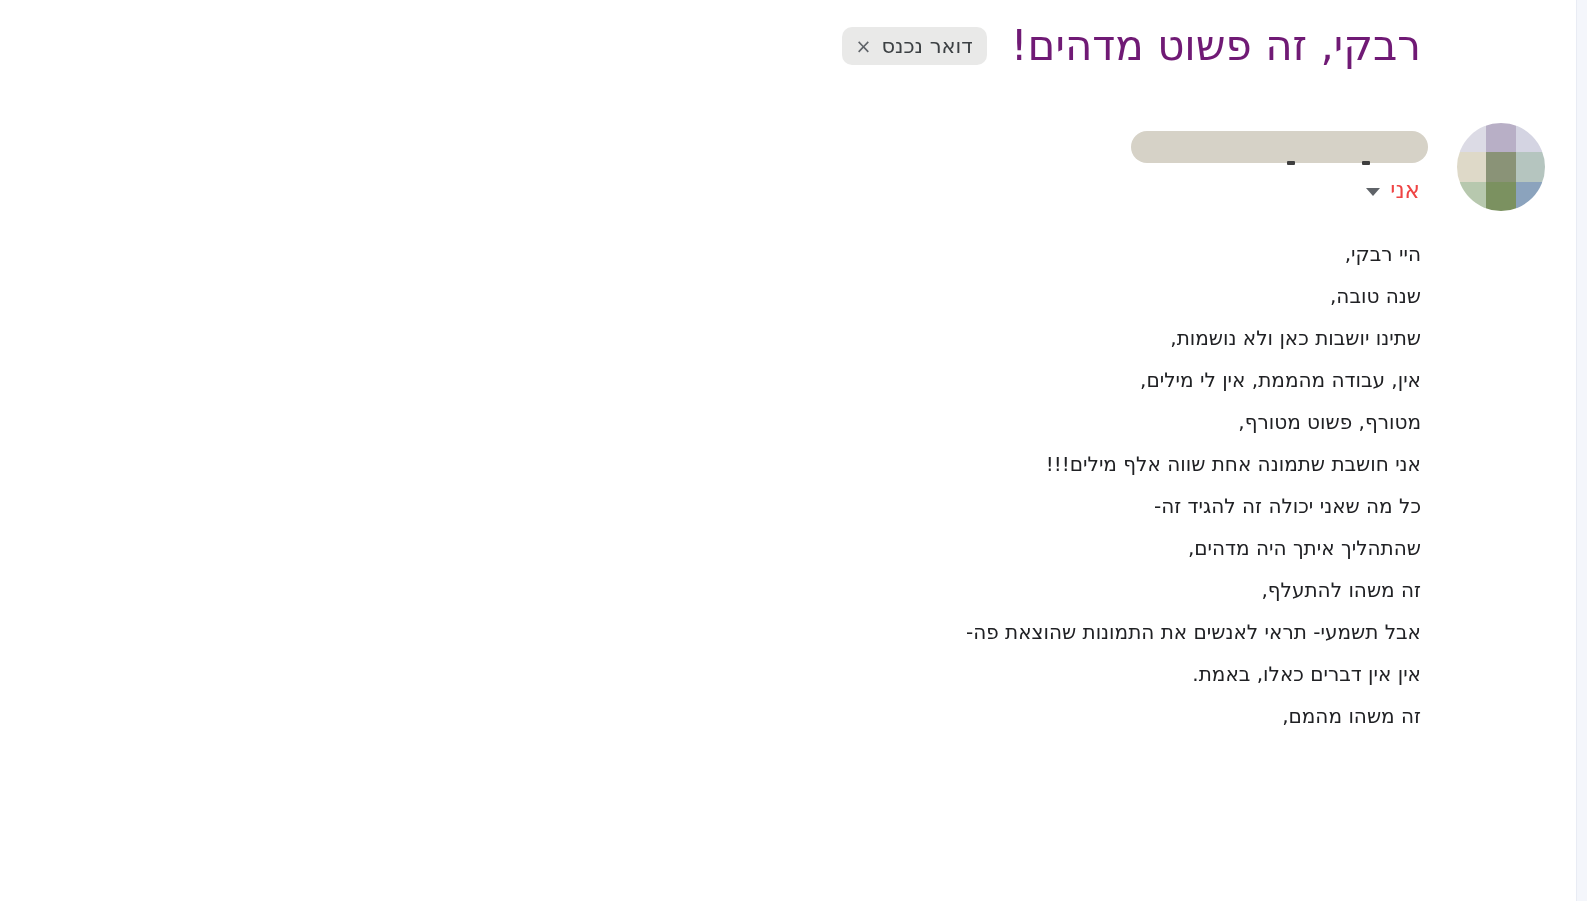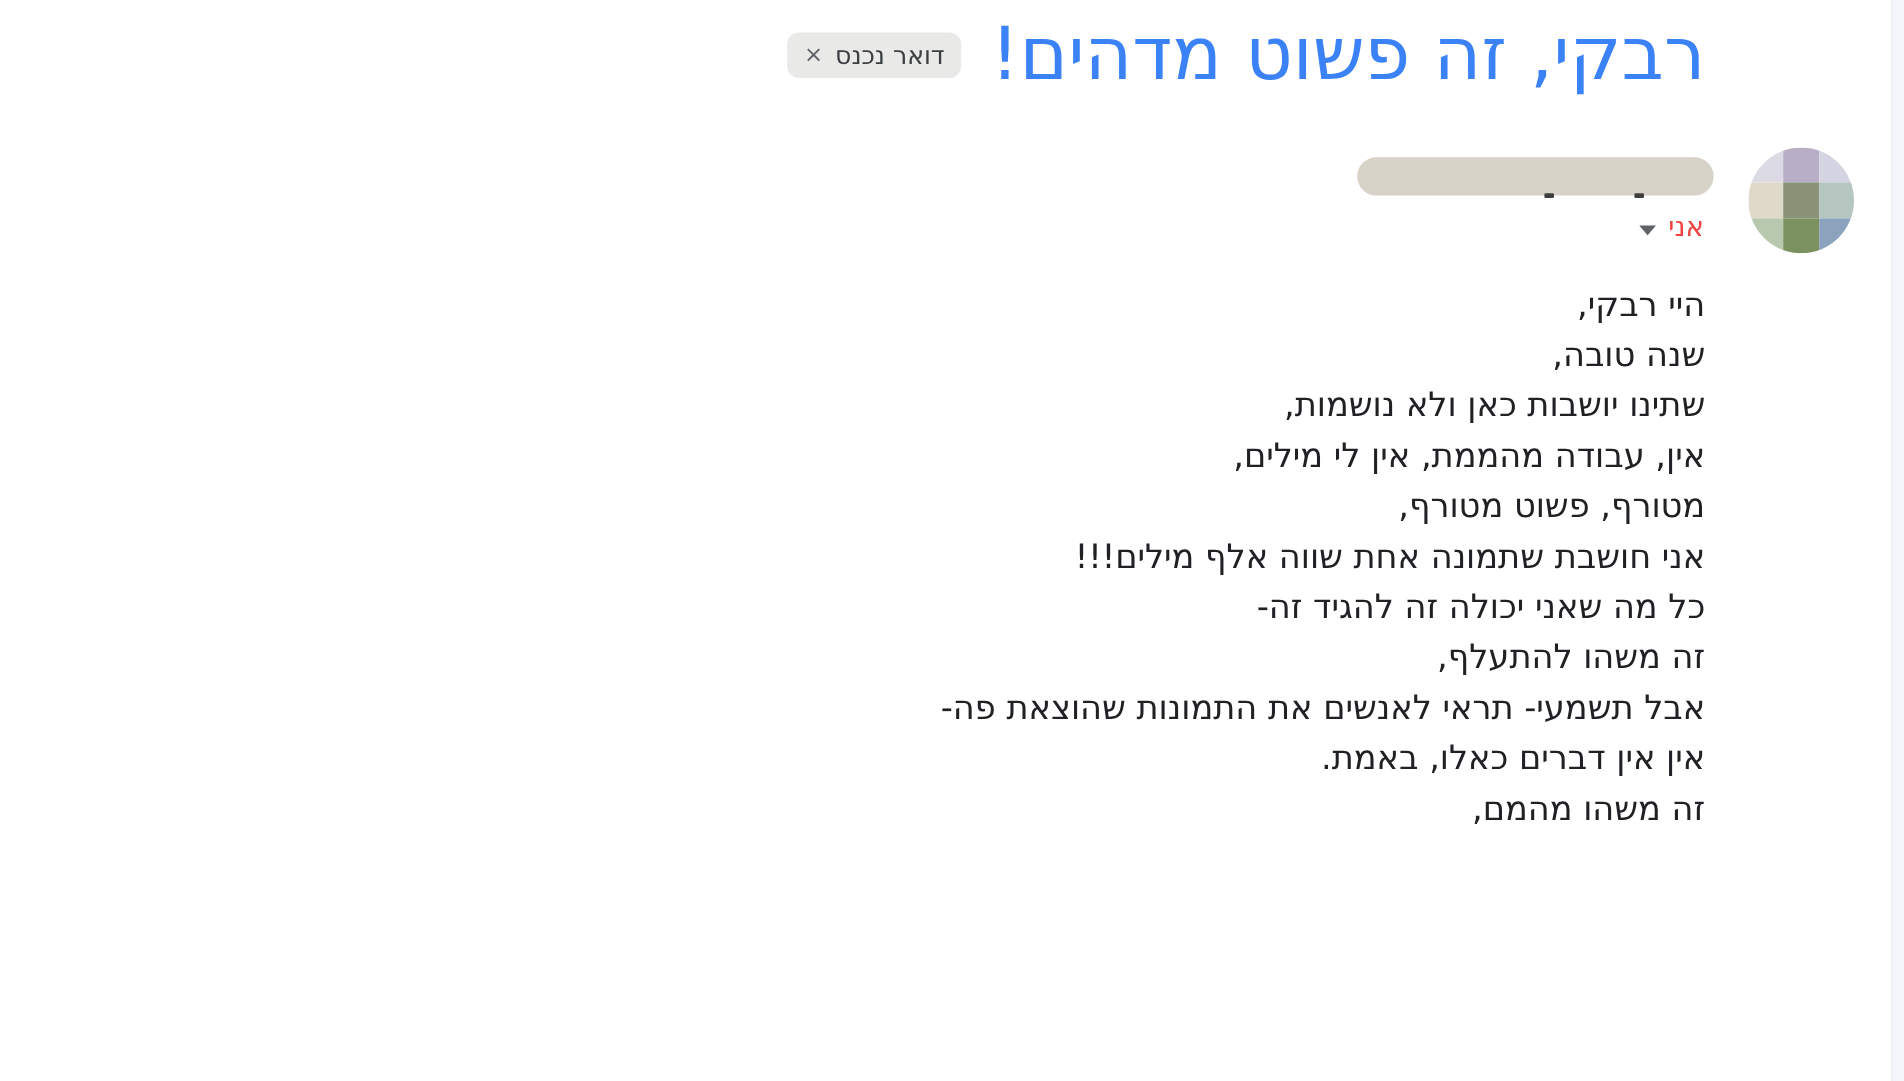--- a/index.html
+++ b/index.html
@@ -18,22 +18,22 @@
     background:#f4f6fb;
     border-left:1px solid #e9ecf4;
   }
   
   .header{
     position:absolute;top:14px;right:166px;
     display:flex;align-items:center;gap:24px;
   }
   .subject{
     margin:0;
-    font-size:61px;font-weight:400;
-    color:#3b82f6;line-height:64px;
+    font-size:42px;font-weight:400;
+    color:#701a75;line-height:64px;
     white-space:nowrap;
   }
   .label-chip{
     display:inline-flex;align-items:center;gap:10px;
     background:#e9e9e8;
     border-radius:10px;
     padding:6px 14px;
     font-size:21px;color:#3c4043;
     line-height:26px;
     cursor:pointer;
@@ -78,21 +78,21 @@
     border-right:7px solid transparent;
     border-top:8px solid #5f6368;
     margin-top:3px;
   }
   
   .mail-body{
     position:absolute;top:233px;right:166px;left:30px;
     direction:rtl;text-align:right;
   }
   .body-line{
-    font-size:28px;line-height:42px;
+    font-size:20px;line-height:42px;
     color:#202124;
     white-space:nowrap;
   }
 </style>
 </head>
 <body>
 
 <div class="page">
 
   <div class="scroll-strip"></div>
@@ -128,19 +128,20 @@
   </div>
 
   <div class="mail-body">
     <div class="body-line">היי רבקי,</div>
     <div class="body-line">שנה טובה,</div>
     <div class="body-line">שתינו יושבות כאן ולא נושמות,</div>
     <div class="body-line">אין, עבודה מהממת, אין לי מילים,</div>
     <div class="body-line">מטורף, פשוט מטורף,</div>
     <div class="body-line">אני חושבת שתמונה אחת שווה אלף מילים!!!</div>
     <div class="body-line">כל מה שאני יכולה זה להגיד זה-</div>
+    <div class="body-line">שהתהליך איתך היה מדהים,</div>
     <div class="body-line">זה משהו להתעלף,</div>
     <div class="body-line">אבל תשמעי- תראי לאנשים את התמונות שהוצאת פה-</div>
     <div class="body-line">אין אין דברים כאלו, באמת.</div>
     <div class="body-line">זה משהו מהמם,</div>
   </div>
 
 </div>
 
 </body></html>

